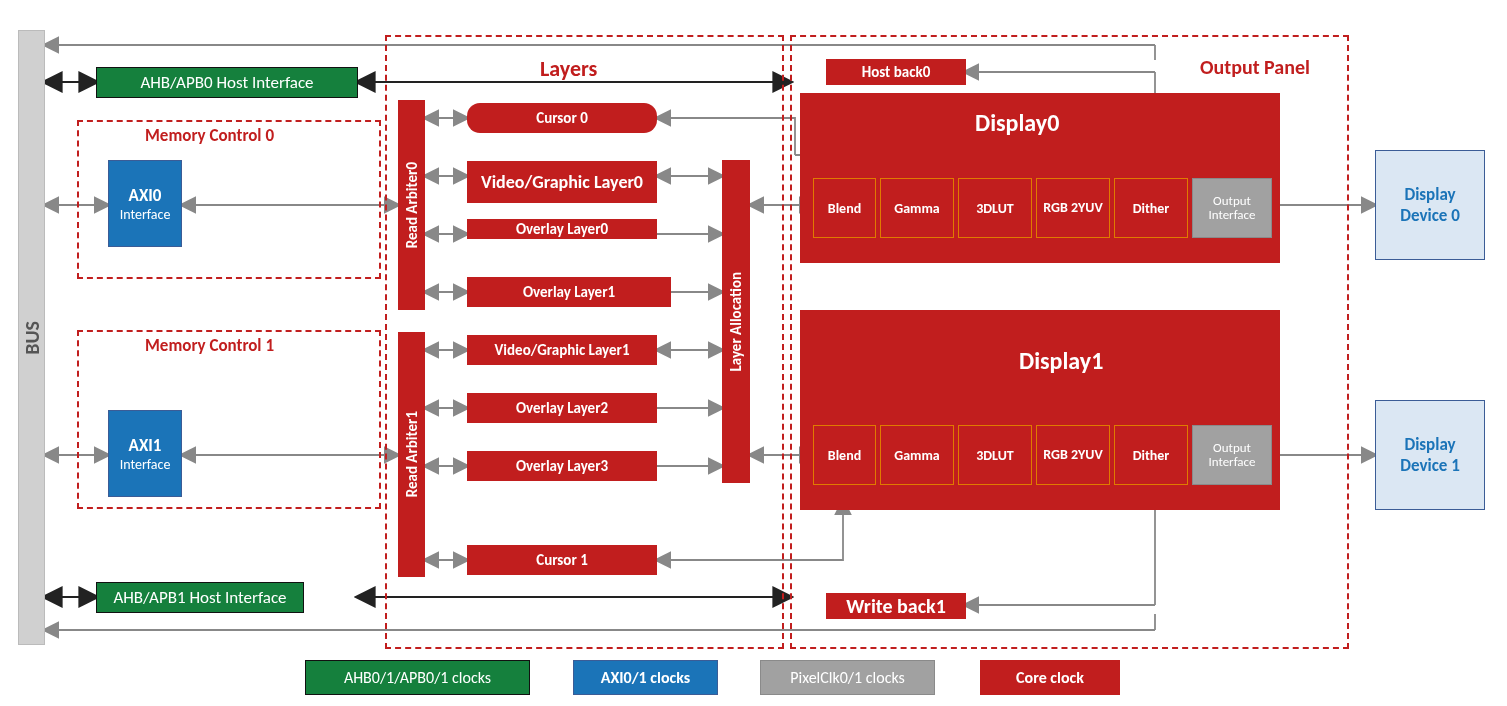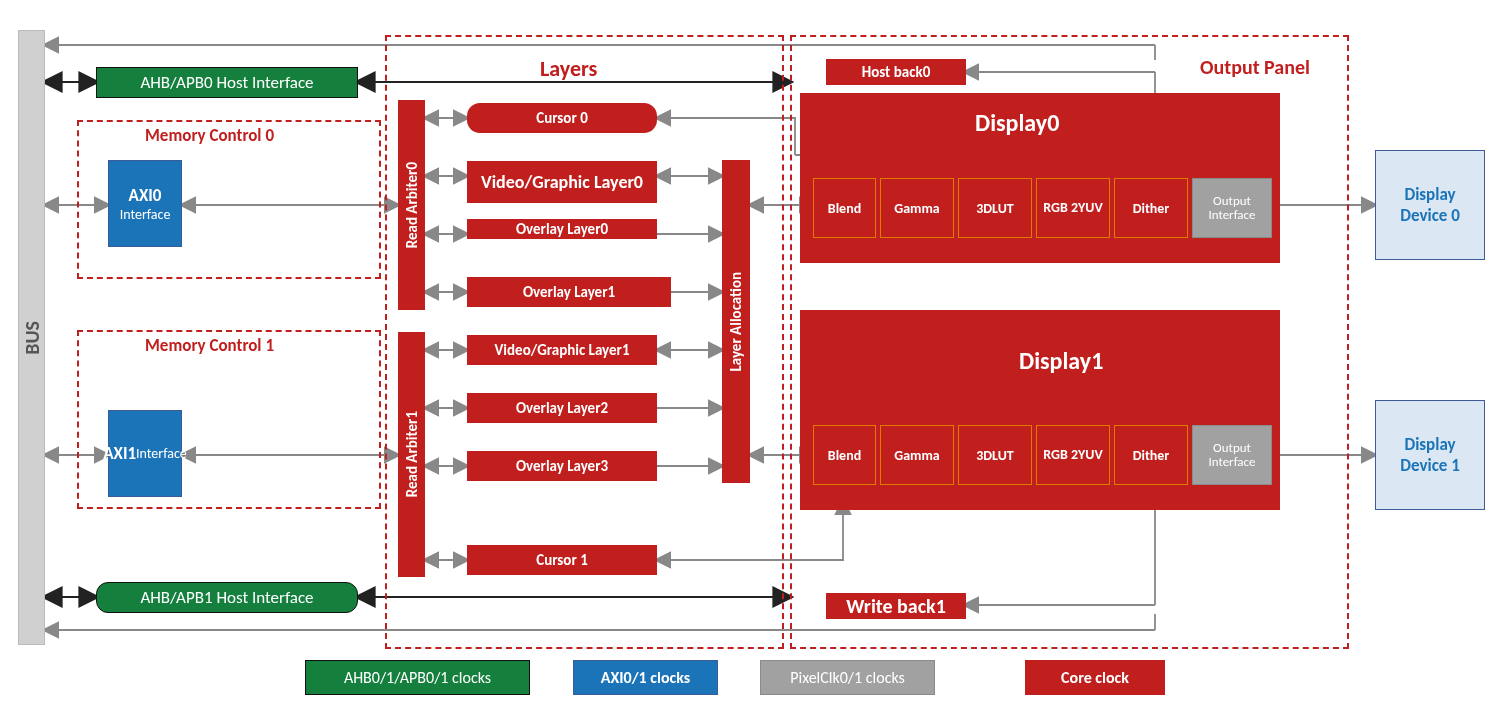--- a/index.html
+++ b/index.html
@@ -106,32 +106,32 @@
   <line x1="1272" y1="205" x2="1375" y2="205" stroke="#888" stroke-width="1.8" marker-end="url(#ah)"></line>
 
   <line x1="1272" y1="455" x2="1375" y2="455" stroke="#888" stroke-width="1.8" marker-end="url(#ah)"></line>
 </svg>
 
 <div class="abs box bus-block" style="left:18px; top:30px; width:27px; height:615px;">
   <span class="vtext">BUS</span>
 </div>
 
 <div class="abs box dark-block" style="left:96px; top:67px; width:262px; height:31px; font-size:17px;">AHB/APB0 Host Interface</div>
-<div class="abs box dark-block" style="left:96px; top:582px; width:262px; height:31px; font-size:17px;border-radius:12px;">AHB/APB1 Host Interface</div>
+<div class="abs box dark-block" style="left:96px; top:582px; width:208px; height:31px; font-size:17px;">AHB/APB1 Host Interface</div>
 
 <div class="abs red-outline" style="left:77px; top:120px; width:300px; height:155px;"></div>
 <div class="abs label-red" style="left:145px; top:125px; font-size:17px;text-align:center;">Memory Control 0</div>
 <div class="abs box blue-block" style="left:108px; top:160px; width:74px; height:87px; flex-direction:column;">
   <div style="font-weight:600; font-size:17px;">AXI0</div>
   <div class="sub">Interface</div>
 </div>
 
 <div class="abs red-outline" style="left:77px; top:330px; width:300px; height:175px;"></div>
 <div class="abs label-red" style="left:145px; top:335px; font-size:17px;">Memory Control 1</div>
-<div class="abs box blue-block" style="left:108px; top:410px; width:74px; height:87px; flex-direction:row;">
+<div class="abs box blue-block" style="left:108px; top:410px; width:74px; height:87px; flex-direction:column;">
   <div style="font-weight:600; font-size:17px;">AXI1</div>
   <div class="sub">Interface</div>
 </div>
 
 <div class="abs red-outline" style="left:385px; top:35px; width:395px; height:610px;"></div>
 <div class="abs label-red" style="left:540px; top:55px; font-size:22px;">Layers</div>
 
 <div class="abs box red-block no-border" style="left:398px; top:100px; width:27px; height:210px;">
   <span class="vtext" style="font-size:15px;">Read Arbiter0</span>
 </div>
@@ -184,13 +184,13 @@
   <div>Device 0</div>
 </div>
 <div class="abs box lightblue-block" style="left:1375px; top:400px; width:110px; height:110px; flex-direction:column; font-size:17px;">
   <div>Display</div>
   <div>Device 1</div>
 </div>
 
 <div class="abs box dark-block" style="left:305px; top:660px; width:225px; height:35px; font-size:16px;">AHB0/1/APB0/1 clocks</div>
 <div class="abs box blue-block" style="left:573px; top:660px; width:145px; height:35px; font-size:16px; font-weight:600;">AXI0/1 clocks</div>
 <div class="abs box gray-block" style="left:760px; top:660px; width:175px; height:35px; font-size:16px;">PixelClk0/1 clocks</div>
-<div class="abs box red-block no-border" style="left:980px; top:660px; width:140px; height:35px; font-size:16px;margin-left:45px;">Core clock</div>
+<div class="abs box red-block no-border" style="left:980px; top:660px; width:140px; height:35px; font-size:16px;">Core clock</div>
 
 </body></html>

